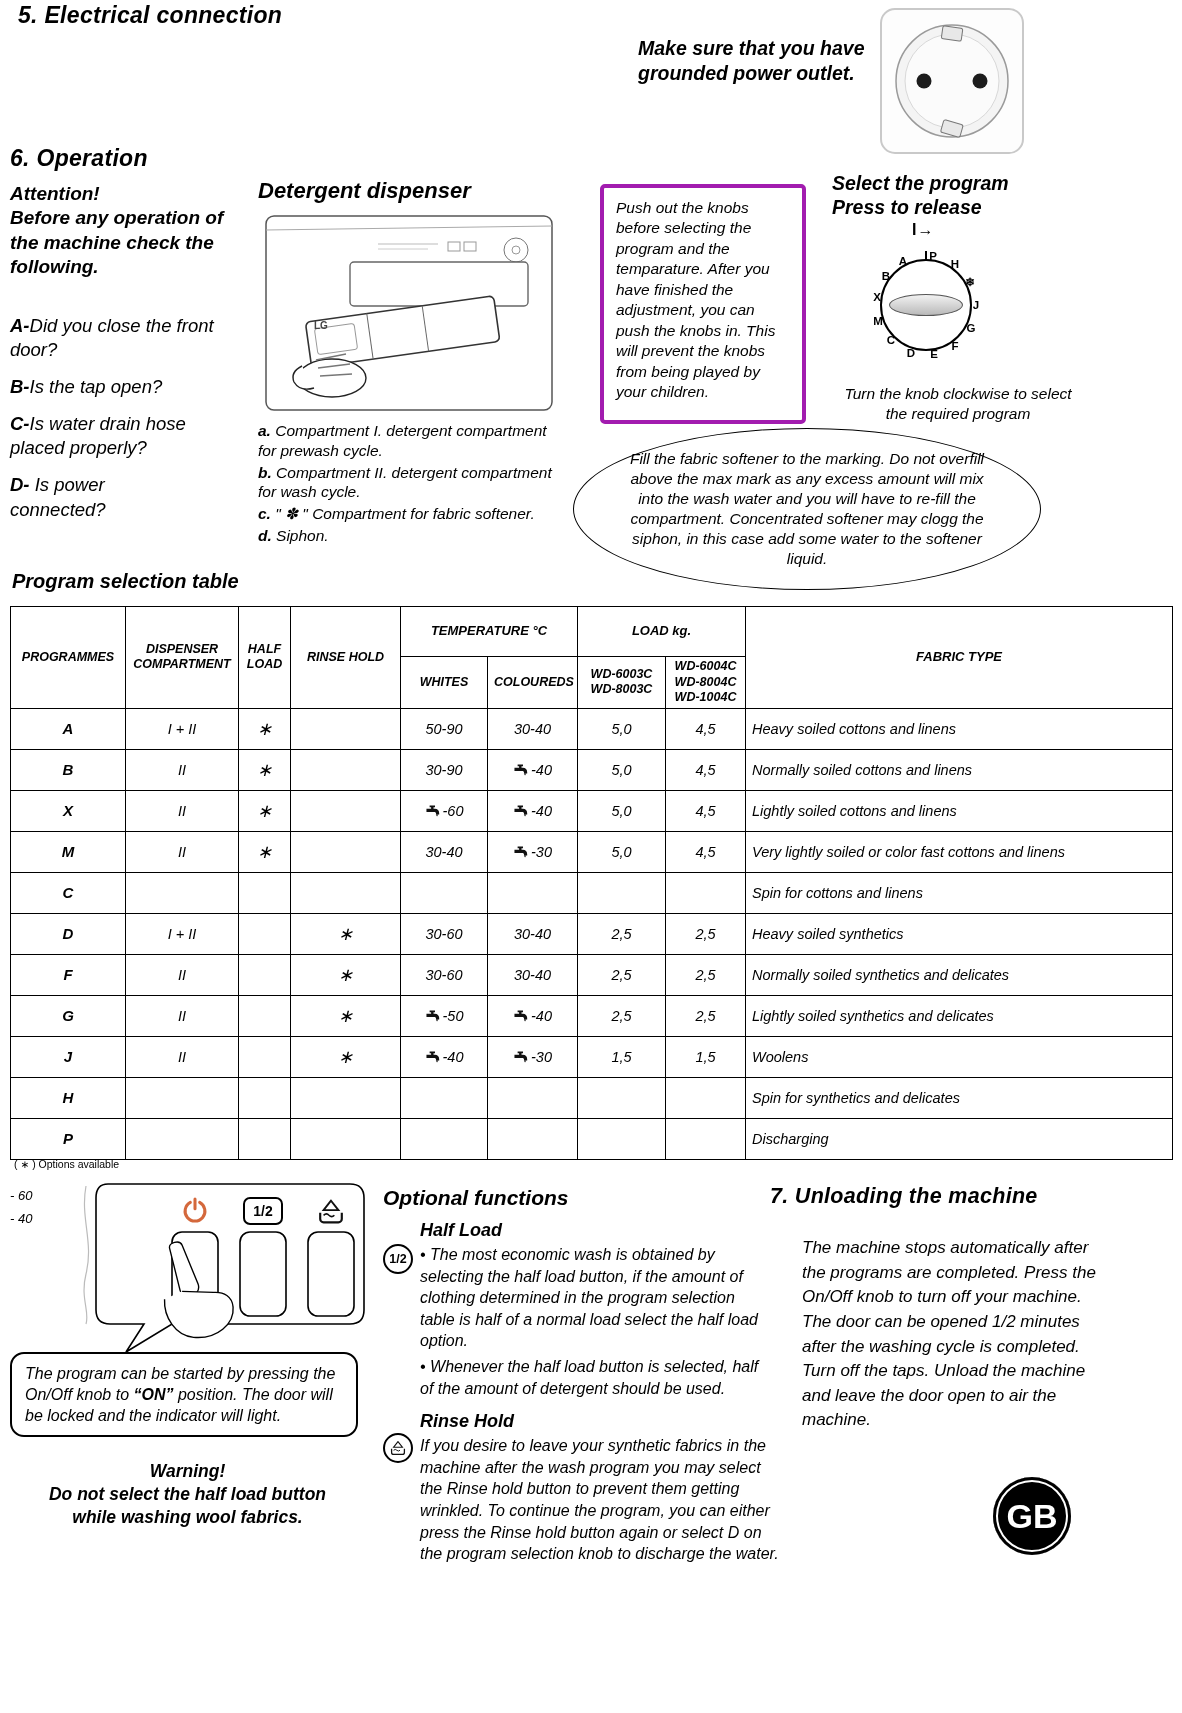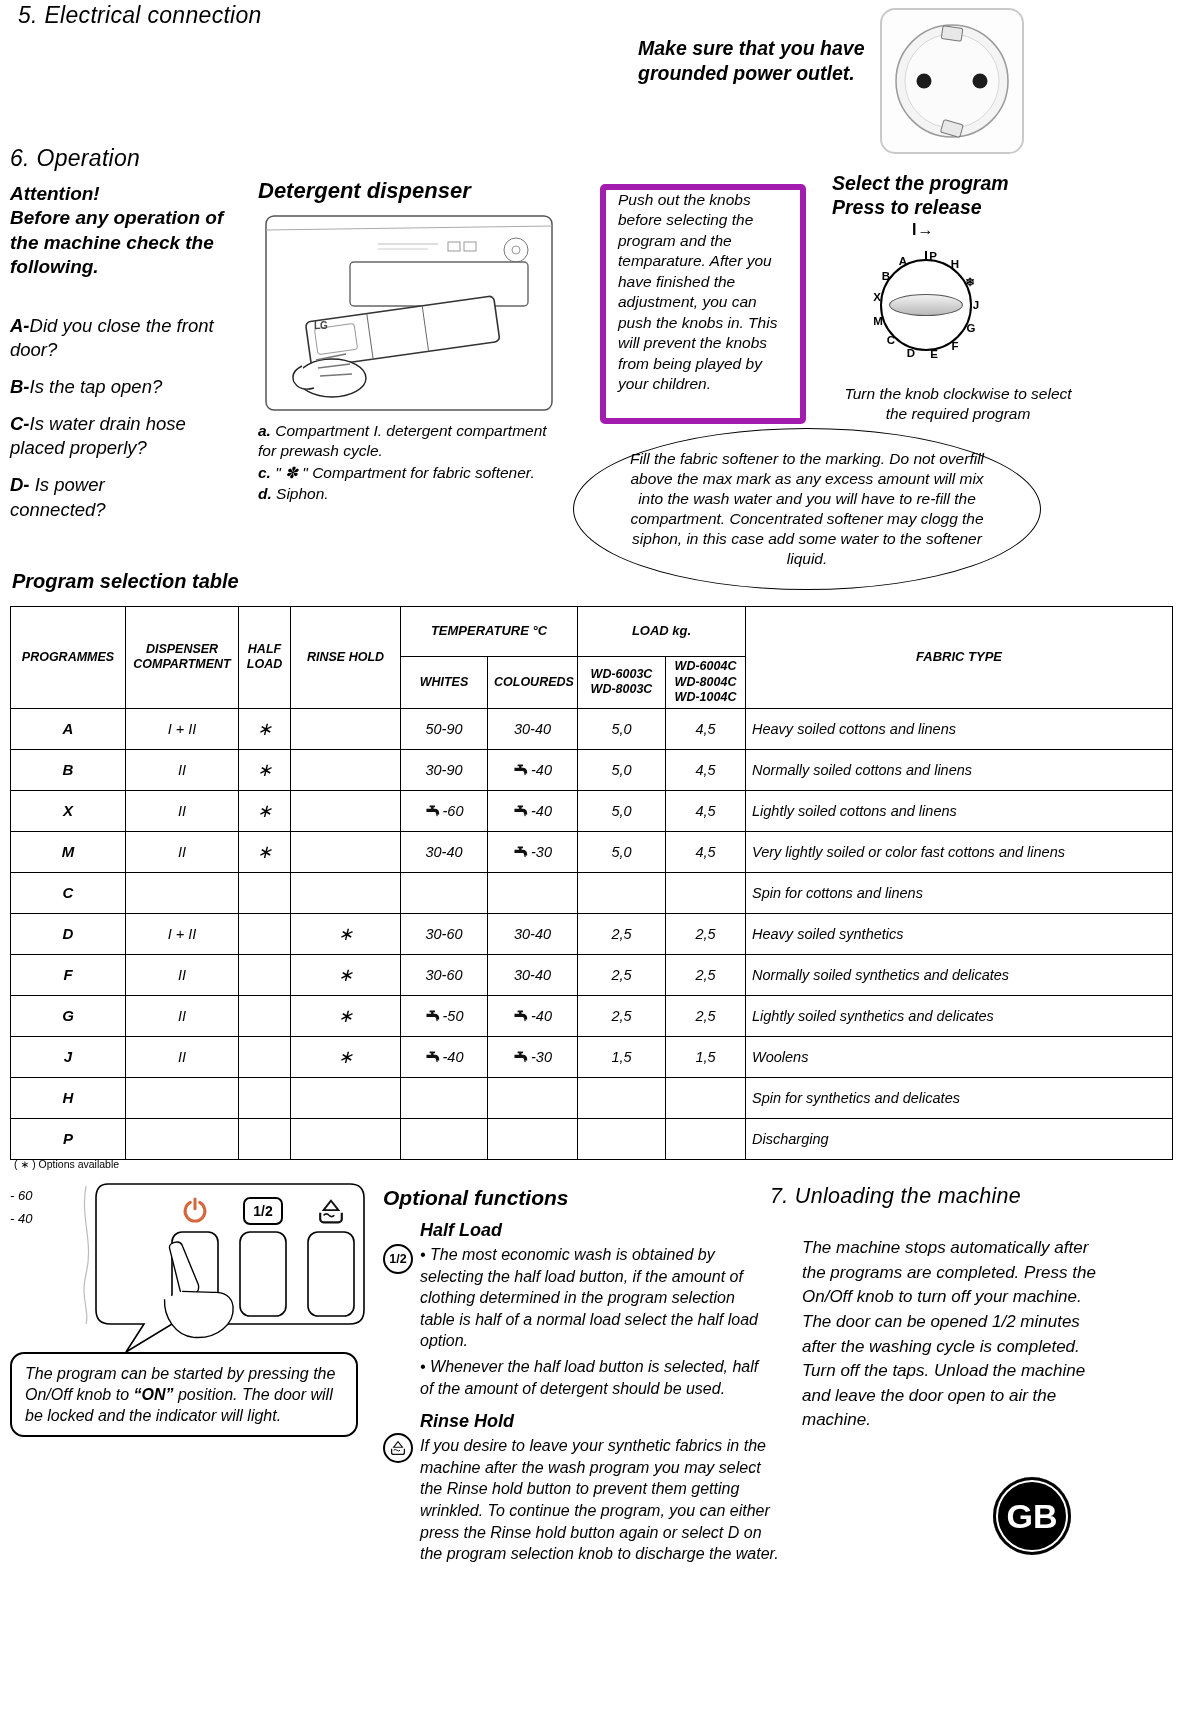--- a/index.html
+++ b/index.html
@@ -1,24 +1,24 @@
 <!DOCTYPE html>
 <html><head>
 <meta charset="utf-8">
 <style>
   *{margin:0;padding:0;box-sizing:border-box}
   html,body{background:#fff}
   #page{position:relative;width:1182px;height:1713px;background:#fff;color:#000;
         font-family:"Liberation Sans",sans-serif;overflow:hidden}
   .abs{position:absolute}
-  .h1{font-style:italic;font-weight:normal;font-size:23px;letter-spacing:.3px}
+  .h1{font-style:italic;font-weight:bold;font-size:23px;letter-spacing:.3px}
   .h2{font-style:italic;font-weight:bold;font-size:20px}
   .body-t{font-style:italic;font-size:16px;line-height:1.32}
   .rbox{border:2px solid #000;border-radius:14px;padding:9px 13px;background:#fff}
-  .sqbox{border:6px solid #a21caf;border-radius:5px;padding:0 12px;background:#fff}
+  .sqbox{border:4px solid #a21caf;border-radius:5px;padding:10px 12px;background:#fff}
 
   
   .att-head{font-style:italic;font-weight:bold;font-size:19px;line-height:1.28}
   .att-item{font-style:italic;font-size:18.5px;line-height:1.3;margin-bottom:13px}
   .att-item b{font-style:italic}
 
   
   .disp-cap{font-style:italic;font-size:15.5px;line-height:1.28;margin-bottom:2px}
 
   
@@ -141,20 +141,21 @@
     </g>
     <g stroke="#222" stroke-width="1.4" fill="#fff">
       <ellipse cx="74" cy="174" rx="34" ry="19"></ellipse>
       <path d="M44 162 q-12 6 -8 16 q6 10 20 6"></path>
       <path d="M58 156 l30 -6 M60 164 l32 -4 M62 172 l32 -2" stroke="#777" fill="none"></path>
     </g>
   </svg>
   <span class="abs" style="left:314px;top:320px;font-weight:bold;font-size:10px;color:#444">LG</span>
   <div class="abs" style="left:258px;top:421px;width:302px">
     <div class="disp-cap"><b>a.</b><span> Compartment I. detergent compartment for prewash cycle.</span></div>
+    <div class="disp-cap"><b>b.</b><span> Compartment II. detergent compartment for wash cycle.</span></div>
     <div class="disp-cap"><b>c.</b><span> " ✽ " Compartment for fabric softener.</span></div>
     <div class="disp-cap"><b>d.</b><span> Siphon.</span></div>
   </div>
 
   <div class="abs sqbox" style="left:600px;top:184px;width:206px;height:240px;font-style:italic;font-size:15.5px;line-height:1.32">
     <span>Push out the knobs before selecting the program and the temparature. After you have finished the adjustment, you can push the knobs in. This will prevent the knobs from being played by your children.</span>
   </div>
 
   <div class="abs" style="left:832px;top:172px;font-style:italic;font-weight:bold;font-size:19.5px">Select the program</div>
   <div class="abs" style="left:832px;top:196px;font-style:italic;font-weight:bold;font-size:19.5px">Press to release</div>
@@ -381,20 +382,24 @@
   <svg class="abs" style="left:130px;top:1238px" width="112" height="112" viewBox="0 0 130 130">
     <g transform="rotate(-14 60 60)" fill="#fff" stroke="#000" stroke-width="1.6">
       <path d="M58 10 C58 3 72 3 73 10 L80 58 C81 66 74 70 68 70 C61 70 58 66 58 60 Z"></path>
       <path d="M38 66 C32 86 40 110 60 117 C86 126 110 113 113 94 C115 82 107 74 95 72 L60 62"></path>
     </g>
   </svg>
 
   <div class="abs rbox body-t" style="left:10px;top:1352px;width:348px;min-height:76px;font-size:16px">
     <span>The program can be started by pressing the On/Off knob to </span><b>“ON”</b><span> position. The door will be locked and the indicator will light.</span>
   </div>
+  <div class="abs" style="left:25px;top:1460px;width:325px">
+    <div class="warn-t">Warning!</div>
+    <div class="warn-t">Do not select the half load button while washing wool fabrics.</div>
+  </div>
 
   <div class="abs" style="left:383px;top:1186px;width:392px">
     <div class="h2" style="font-size:21px;margin-bottom:10px">Optional functions</div>
     <div class="opt-sec">
       <div class="opt-icon icon-circ" style="top:24px">
           <span style="font-weight:bold;font-size:12.5px">1/2</span>
         </div>
       <div class="opt-head">Half Load</div>
       <div class="opt-text">• The most economic wash is obtained by selecting the half load button, if the amount of clothing determined in the program selection table is half of a normal load select the half load option.</div>
       <div class="opt-text">• Whenever the half load button is selected, half of the amount of detergent should be used.</div>

